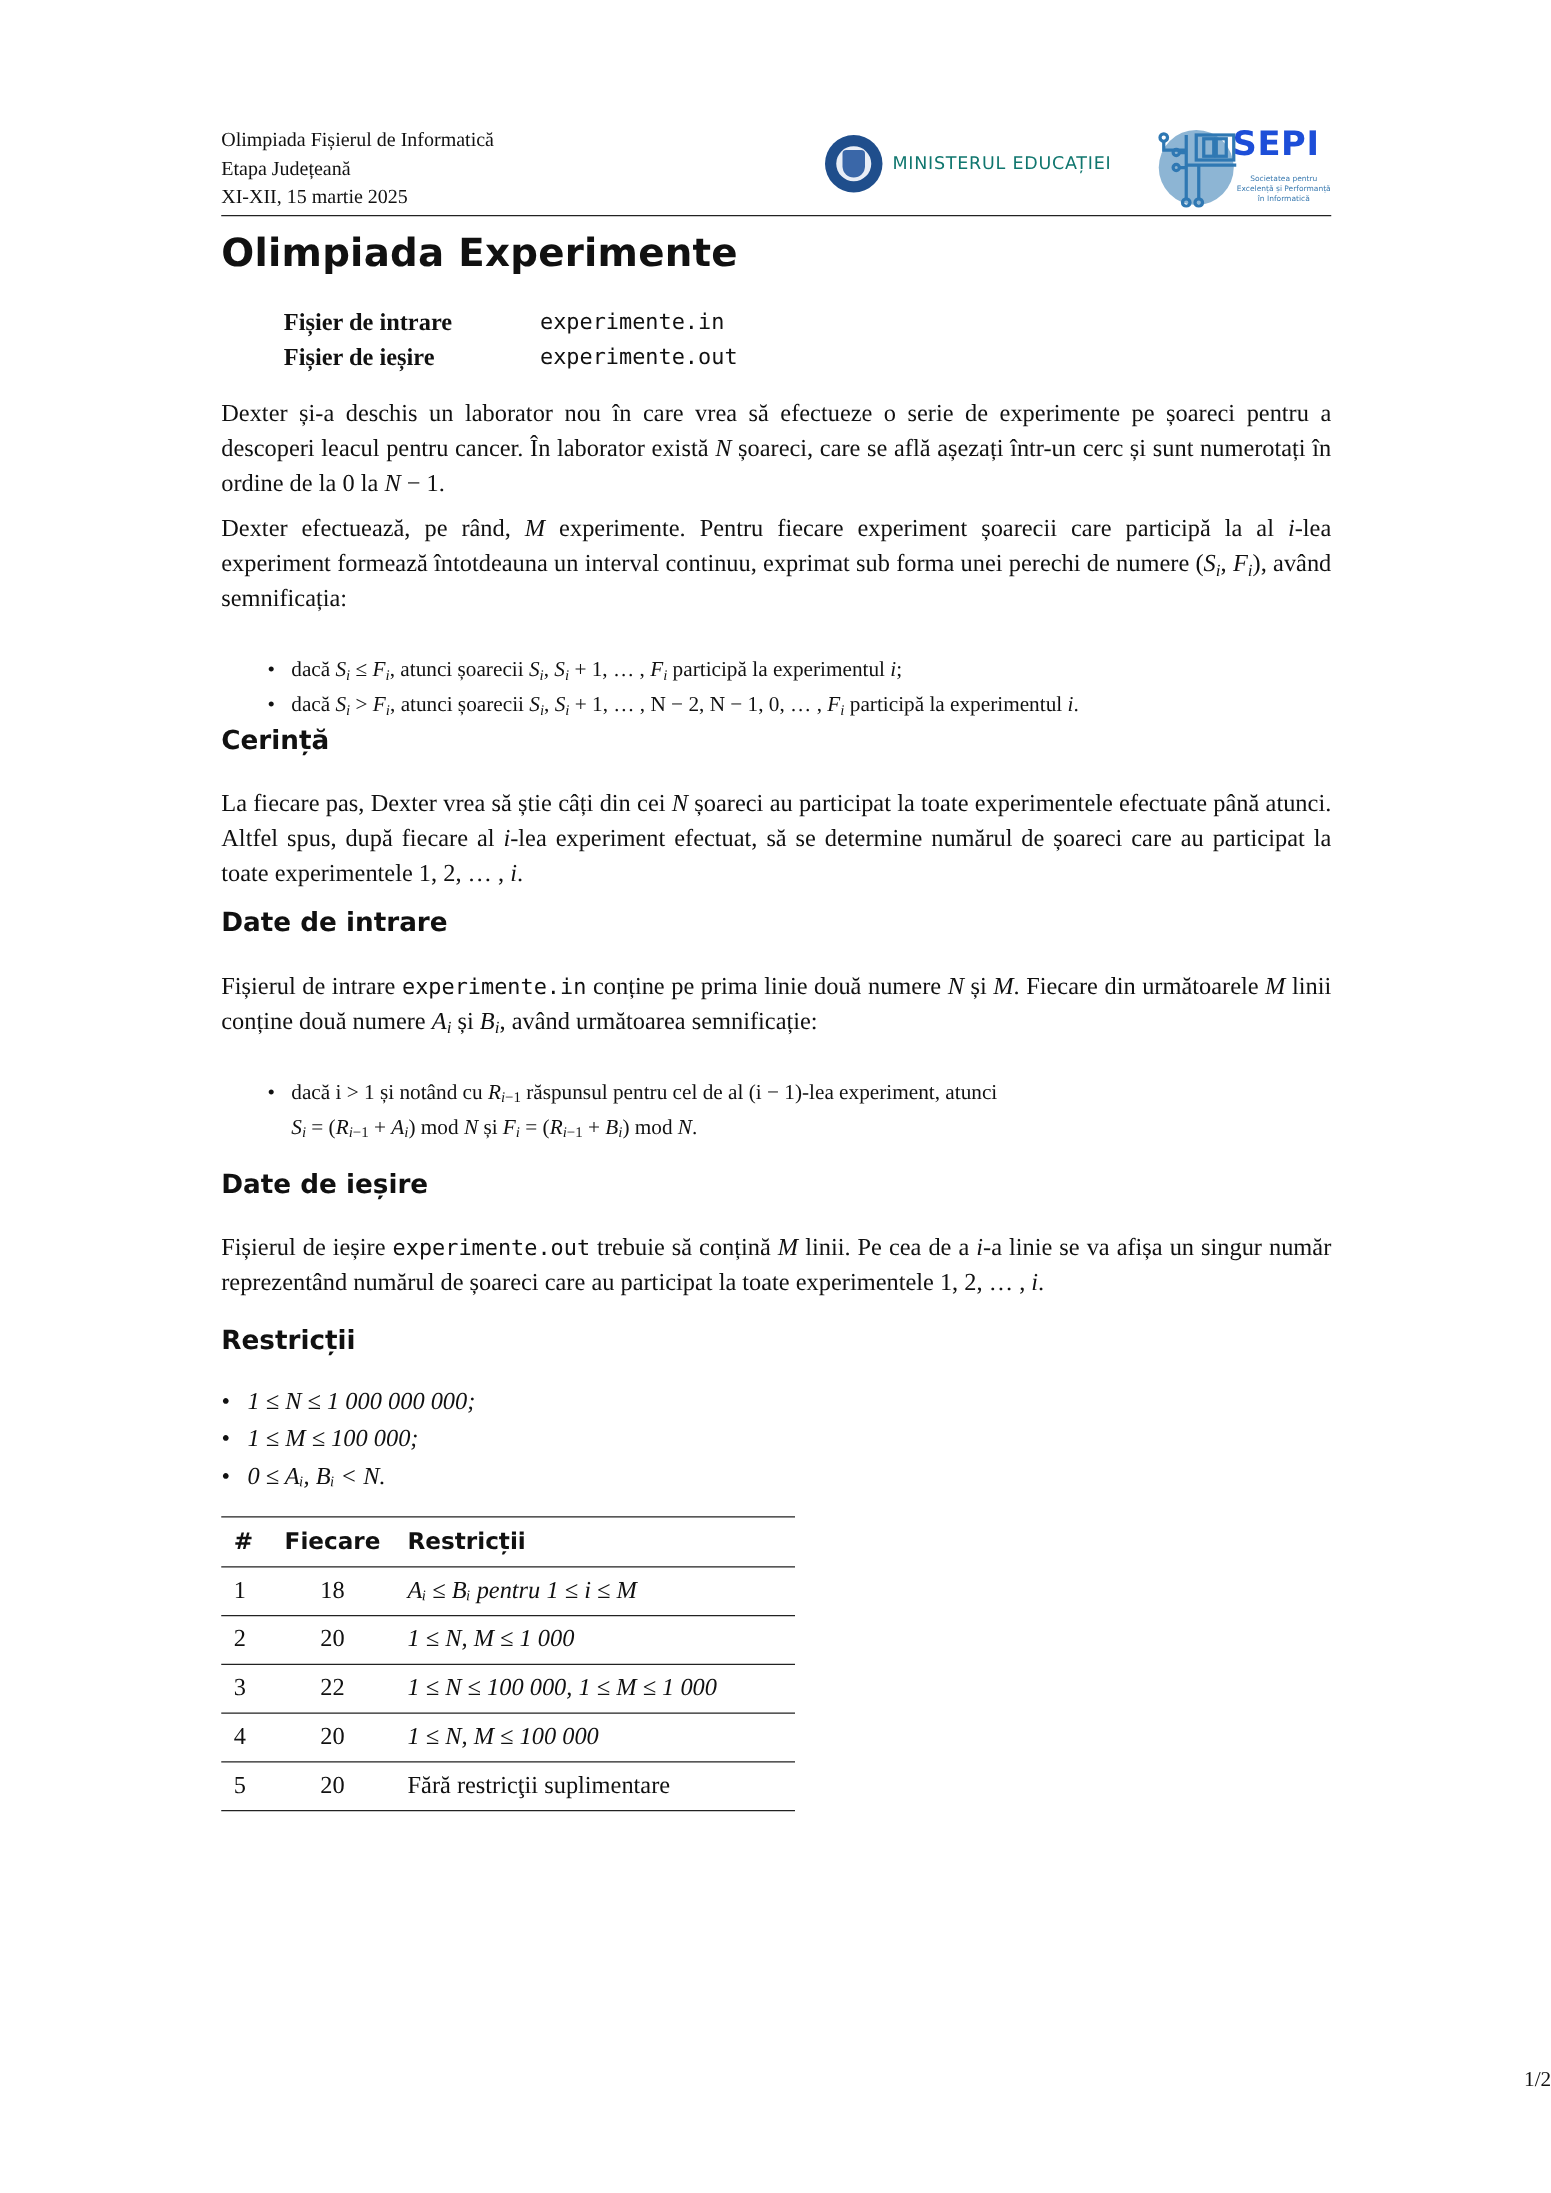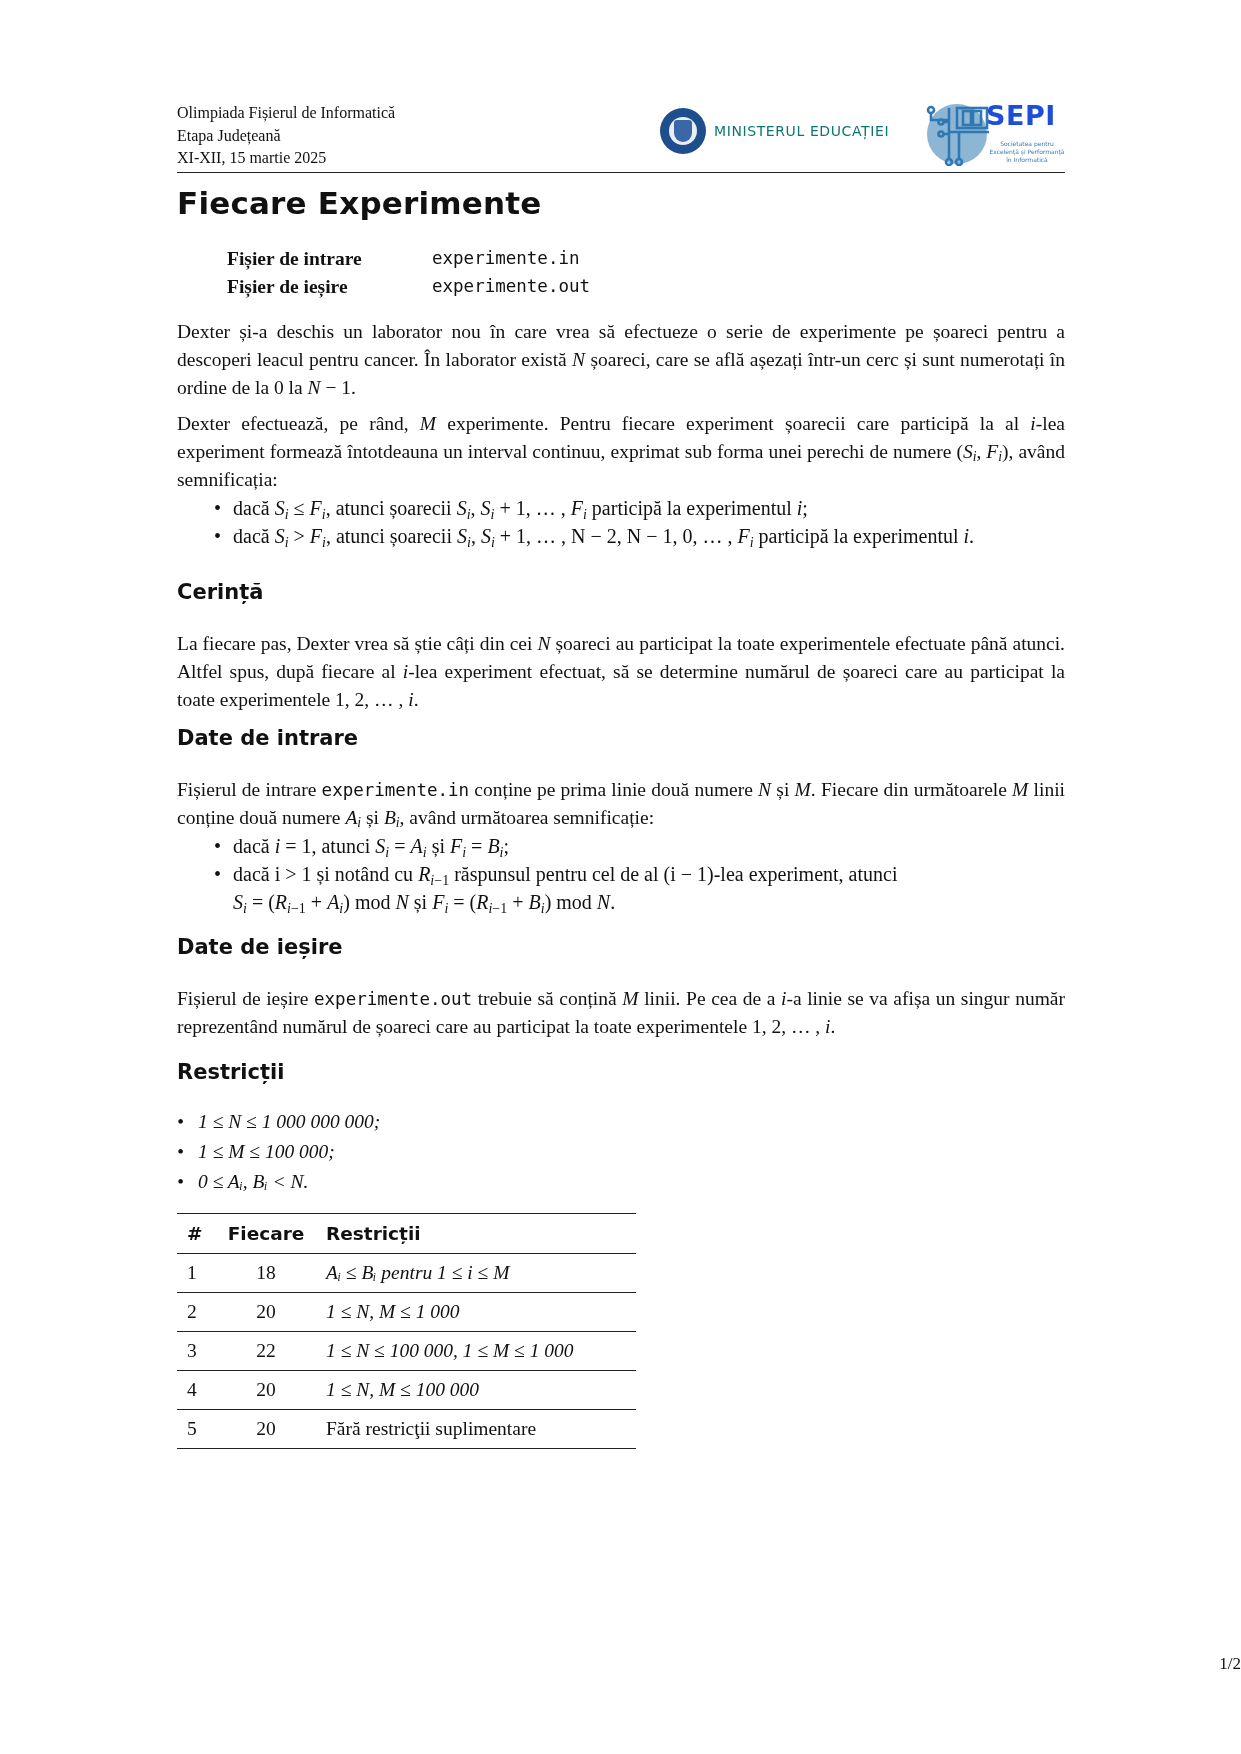--- a/index.html
+++ b/index.html
@@ -25,21 +25,21 @@
 
   .title { position: absolute; top: 185px; left: 0; font-family: "DejaVu Sans", sans-serif; font-weight: bold; font-size: 31px; letter-spacing: 0.2px; }
 
   .files { position: absolute; top: 245px; left: 50px; font-size: 19.5px; line-height: 27.5px; }
   .files .row { display: flex; }
   .files .lbl { width: 205px; font-weight: bold; }
   .mono { font-family: "DejaVu Sans Mono", "Liberation Mono", monospace; font-size: 17.5px; }
 
   .para { position: absolute; left: 0; width: 888px; font-size: 19.5px; line-height: 28px; text-align: justify; }
   .para p { margin: 0; }
-  .bul { position: absolute; left: 37px; width: 851px; font-size: 20px; line-height: 28px; }
+  .bul { position: absolute; left: 37px; width: 851px; font-size: 17px; line-height: 28px; margin-top: 28px; }
   .bul .li { position: relative; padding-left: 19px; }
   .bul .li::before { content: "•"; position: absolute; left: 0; top: 0; }
   .h2 { position: absolute; left: 0; font-family: "DejaVu Sans", sans-serif; font-weight: bold; font-size: 21px; }
   i, .m { font-style: italic; }
   sub { font-size: 70%; vertical-align: -0.25em; line-height: 0; }
 
   .rlist { position: absolute; left: 0; top: 1107px; font-size: 19.5px; line-height: 30px; }
   .rlist .li { position: relative; padding-left: 21px; }
   .rlist .li::before { content: "•"; position: absolute; left: 0; }
 
@@ -87,21 +87,21 @@
           <circle cx="18" cy="20" r="2.5"></circle>
           <circle cx="18" cy="32" r="2.5"></circle>
         </g>
       </svg>
       <span class="sepi-word">SEPI</span>
       <span class="sepi-sub">Societatea pentru Excelență și Performanță în Informatică</span>
     </div>
     <div class="hdr-rule"></div>
   </div>
 
-  <div class="title">Fiecare Experimente</div>
+  <div class="title">Olimpiada Experimente</div>
 
   <div class="files">
     <div class="row">
       <span class="lbl">Fișier de intrare</span>
       <span class="mono">experimente.in</span>
     </div>
     <div class="row">
       <span class="lbl">Fișier de ieșire</span>
       <span class="mono">experimente.out</span>
     </div>
@@ -126,21 +126,20 @@
   <div class="h2" style="top:580px;">Cerință</div>
   <div class="para" style="top:630px;">
     <p><span>La fiecare pas, Dexter vrea să știe câți din cei </span><i>N</i><span> șoareci au participat la toate experimentele efectuate până atunci.  Altfel spus, după fiecare al </span><i>i</i><span>-lea experiment efectuat, să se determine numărul de șoareci care au participat la toate experimentele 1, 2, … , </span><i>i</i>.</p>
   </div>
 
   <div class="h2" style="top:726px;">Date de intrare</div>
   <div class="para" style="top:776px;">
     <p><span>Fișierul de intrare </span><span class="mono">experimente.in</span><span> conține pe prima linie două numere </span><i>N</i><span> și </span><i>M</i><span>.  Fiecare din următoarele </span><i>M</i><span> linii conține două numere </span><i>A</i><sub><i>i</i></sub> și <i>B</i><sub><i>i</i></sub><span>, având următoarea semnificație:</span></p>
   </div>
   <div class="bul" style="top:832px;">
-    <div class="li">dacă <i>i</i> = 1, atunci <i>S</i><sub><i>i</i></sub> = <i>A</i><sub><i>i</i></sub> și <i>F</i><sub><i>i</i></sub> = <i>B</i><sub><i>i</i></sub>;</div>
     <div class="li" style="text-align:justify;"><span>dacă i &gt; 1 și notând cu </span><i>R</i><sub><i>i</i>−1</sub><span> răspunsul pentru cel de al (i − 1)-lea experiment, atunci </span><br><i>S</i><sub><i>i</i></sub> = (<i>R</i><sub><i>i</i>−1</sub> + <i>A</i><sub><i>i</i></sub>) mod <i>N</i> și <i>F</i><sub><i>i</i></sub> = (<i>R</i><sub><i>i</i>−1</sub> + <i>B</i><sub><i>i</i></sub>) mod <i>N</i>.</div>
   </div>
 
   <div class="h2" style="top:935px;">Date de ieșire</div>
   <div class="para" style="top:985px;">
     <p><span>Fișierul de ieșire </span><span class="mono">experimente.out</span><span> trebuie să conțină </span><i>M</i><span> linii. Pe cea de a </span><i>i</i><span>-a linie se va afișa un singur număr reprezentând numărul de șoareci care au participat la toate experimentele 1, 2, … , </span><i>i</i>.</p>
   </div>
 
   <div class="h2" style="top:1060px;">Restricții</div>
   <div class="rlist">

